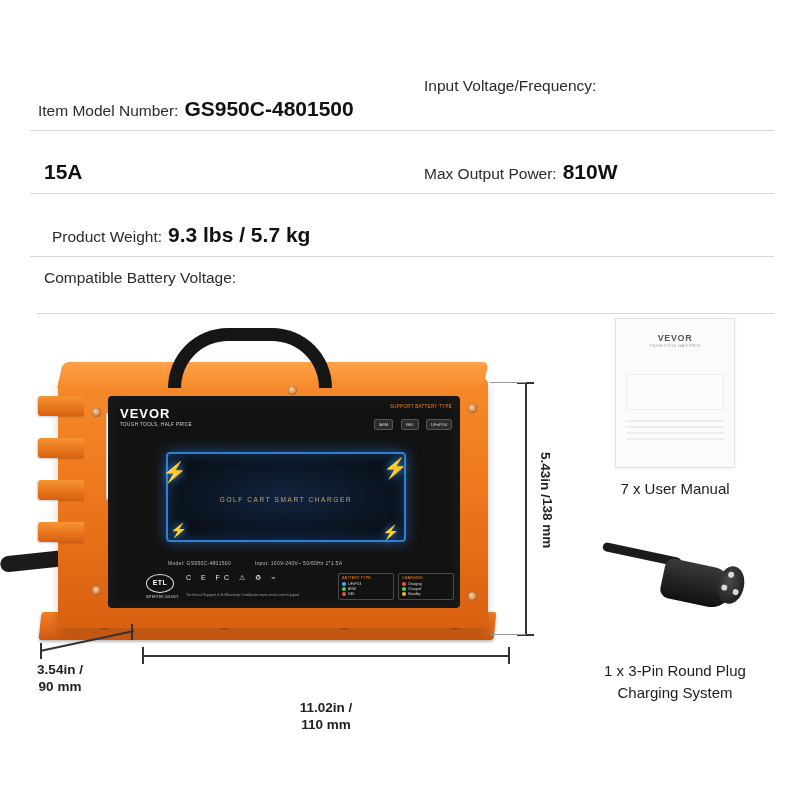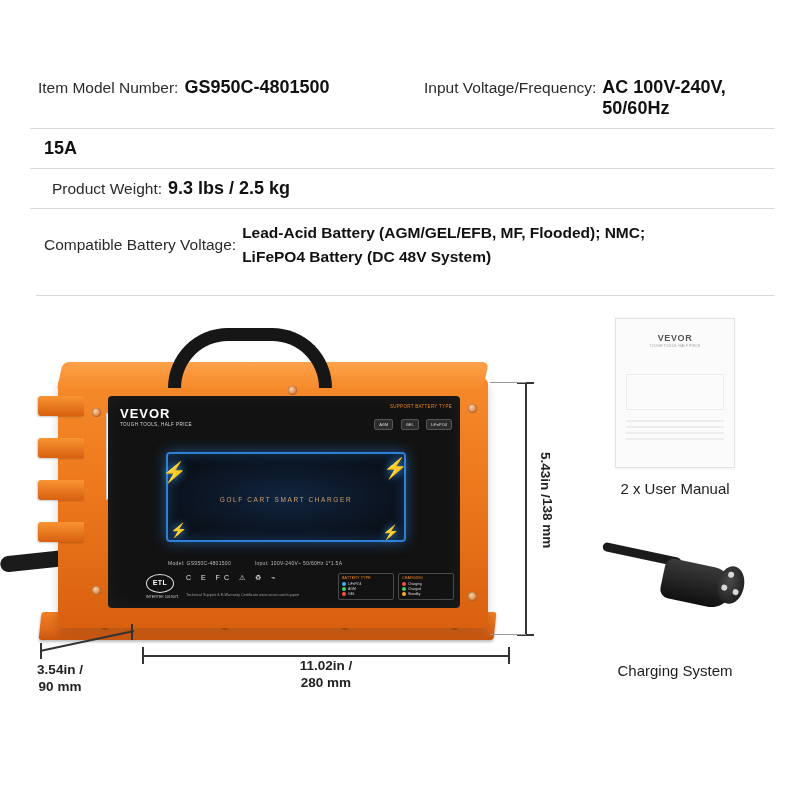--- a/index.html
+++ b/index.html
@@ -37,24 +37,25 @@
     min-height: 26px;
   }
   .spec-cell.left  { padding-left: 8px; padding-right: 18px; }
   .spec-cell.right { padding-left: 22px; padding-right: 8px; }
   .spec-label {
     font-size: 15.5px;
     color: #2b2b2b;
     white-space: nowrap;
   }
   .spec-value {
-    font-size: 18px;
+    font-size: 21px;
     font-weight: bold;
     color: #111;
     margin-left: 6px;
+    margin-top: 20px;
   }
   .spec-row.full .spec-cell {
     flex: 1 1 100%;
     align-items: flex-start;
     padding-top: 12px;
     padding-bottom: 26px;
     margin-left: 6px;
   }
   .spec-multiline {
     display: flex;
@@ -478,44 +479,43 @@
 
 <div class="spec-table">
 
   <div class="spec-row">
     <div class="spec-cell left">
       <span class="spec-label">Item Model Number:</span>
       <span class="spec-value">GS950C-4801500</span>
     </div>
     <div class="spec-cell right">
       <span class="spec-label">Input Voltage/Frequency:</span>
-      <span class="spec-value">AC 100V-240V, 50/60Hz</span>
     </div>
   </div>
 
   <div class="spec-row">
     <div class="spec-cell left">
       <span class="spec-value">15A</span>
     </div>
+    <div class="spec-cell right">
+      <span class="spec-label">Max Output Power:</span>
+      <span class="spec-value">810W</span>
+    </div>
   </div>
 
   <div class="spec-row">
     <div class="spec-cell right">
       <span class="spec-label">Product Weight:</span>
-      <span class="spec-value">9.3 lbs / 2.5 kg</span>
+      <span class="spec-value">9.3 lbs / 5.7 kg</span>
     </div>
   </div>
 
   <div class="spec-row full">
     <div class="spec-cell left">
       <span class="spec-label spec-label-wide">Compatible Battery Voltage:</span>
-      <span class="spec-multiline">
-        <span>Lead-Acid Battery (AGM/GEL/EFB, MF, Flooded); NMC;</span>
-        <span>LiFePO4 Battery (DC 48V System)</span>
-      </span>
     </div>
   </div>
 </div>
 
 <div class="product-area">
 
   <div class="cable">
     <div class="c1"></div>
   </div>
 
@@ -626,23 +626,23 @@
 <div class="dim-line" style="left:490px; top:382px; width:36px; height:1px; background:#999;"></div>
 <div class="dim-line" style="left:490px; top:634px; width:36px; height:1px; background:#999;"></div>
 <div class="dim-text" style="left:536px; top:452px; width:20px;">
   <span style="display:block; writing-mode:vertical-rl;">5.43in /</span>
   <span style="display:block; writing-mode:vertical-rl; margin-left:2px;">138 mm</span>
 </div>
 
 <div class="dim-line" style="left:142px; top:655px; width:368px; height:1.5px;"></div>
 <div class="tick" style="left:142px; top:647px; width:1.5px; height:17px;"></div>
 <div class="tick" style="left:508px; top:647px; width:1.5px; height:17px;"></div>
-<div class="dim-text" style="left:266px; top:658px; width:120px;">
+<div class="dim-text" style="left:266px; top:700px; width:120px;">
   <span style="display:block;">11.02in /</span>
-  <span style="display:block;">280 mm</span>
+  <span style="display:block;">110 mm</span>
 </div>
 
 <div class="dim-line" style="left:40px; top:650px; width:96px; height:1.5px; transform:rotate(-12deg); transform-origin:left center;"></div>
 <div class="tick" style="left:40px; top:643px; width:1.5px; height:16px;"></div>
 <div class="tick" style="left:131px; top:624px; width:1.5px; height:16px;"></div>
 <div class="dim-text" style="left:12px; top:662px; width:96px;">
   <span style="display:block;">3.54in /</span>
   <span style="display:block;">90 mm</span>
 </div>
 
@@ -653,29 +653,30 @@
       <small>TOUGH TOOLS, HALF PRICE</small>
     </div>
     <div class="m-body"></div>
     <div class="m-lines">
       <i></i>
         <i></i>
         <i></i>
         <i></i>
     </div>
   </div>
-  <div class="acc-caption">2 x User Manual</div>
+  <div class="acc-caption">7 x User Manual</div>
 </div>
 
 <div class="acc" style="top:520px;">
   <div class="plug-wrap">
     <div class="plug-cable"></div>
     <div class="plug-body"></div>
     <div class="plug-head">
       <i class="pin" style="left:8px; top:6px;"></i>
       <i class="pin" style="left:4px; top:20px;"></i>
       <i class="pin" style="left:16px; top:22px;"></i>
     </div>
   </div>
   <div class="acc-caption">
+    <span style="display:block;">1 x 3-Pin Round Plug</span>
     <span style="display:block;">Charging System</span>
   </div>
 </div>
 
 </body></html>

